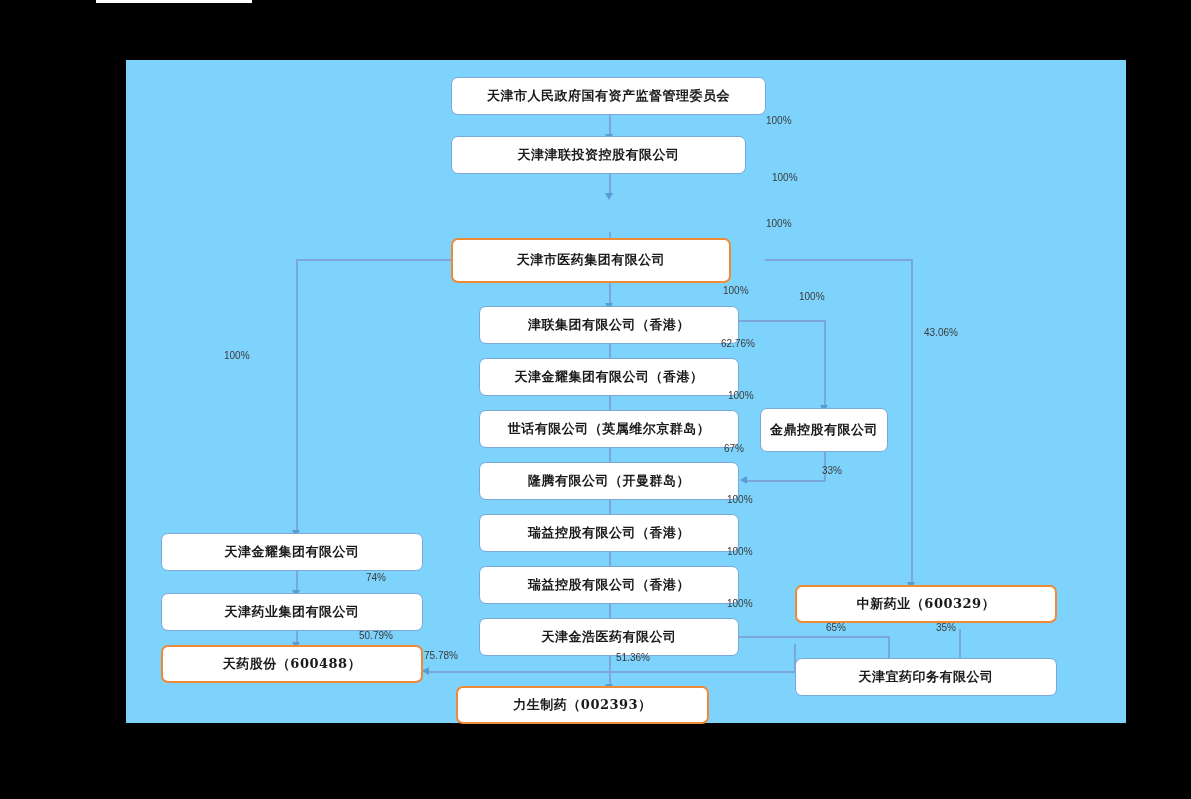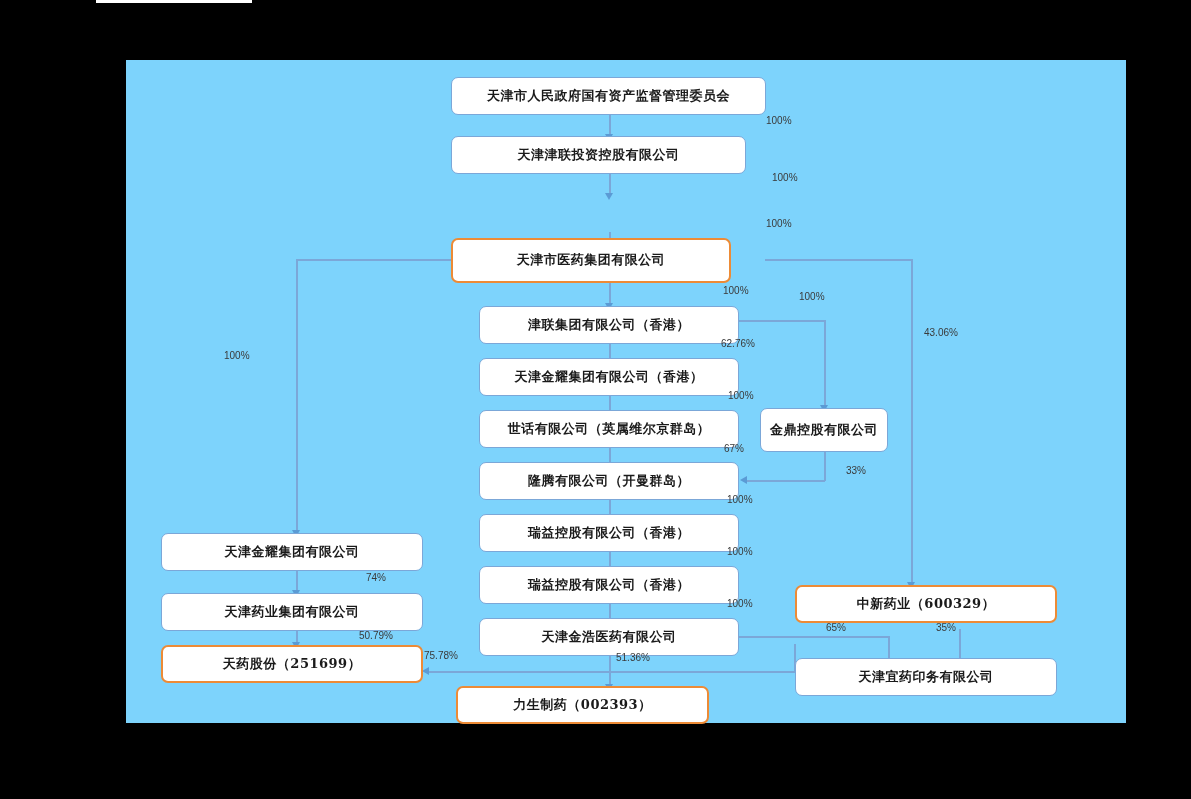--- a/index.html
+++ b/index.html
@@ -209,21 +209,21 @@
 
   <div class="node blue" style="left:35px; top:473px; width:262px; height:38px;">
     <span>天津金耀集团有限公司</span>
   </div>
 
   <div class="node blue" style="left:35px; top:533px; width:262px; height:38px;">
     <span>天津药业集团有限公司</span>
   </div>
 
   <div class="node orange" style="left:35px; top:585px; width:262px; height:38px;">
-    <span>天药股份（251699）</span>
+    <span>天药股份（600488）</span>
   </div>
 
   <div class="node orange" style="left:669px; top:525px; width:262px; height:38px;">
     <span>中新药业（600329）</span>
   </div>
 
   <div class="node blue" style="left:669px; top:598px; width:262px; height:38px;">
     <span>天津宜药印务有限公司</span>
   </div>
 
@@ -244,21 +244,21 @@
   <div class="elabel" style="left:798px; top:267px;">43.06%</div>
 
   <div class="elabel" style="left:673px; top:231px;">100%</div>
 
   <div class="elabel" style="left:595px; top:278px;">62.76%</div>
 
   <div class="elabel" style="left:602px; top:330px;">100%</div>
 
   <div class="elabel" style="left:598px; top:383px;">67%</div>
 
-  <div class="elabel" style="left:720px; top:405px;">33%</div>
+  <div class="elabel" style="left:696px; top:405px;">33%</div>
 
   <div class="elabel" style="left:601px; top:434px;">100%</div>
 
   <div class="elabel" style="left:601px; top:486px;">100%</div>
 
   <div class="elabel" style="left:601px; top:538px;">100%</div>
 
   <div class="elabel" style="left:490px; top:592px;">51.36%</div>
 
   <div class="elabel" style="left:700px; top:562px;">65%</div>

